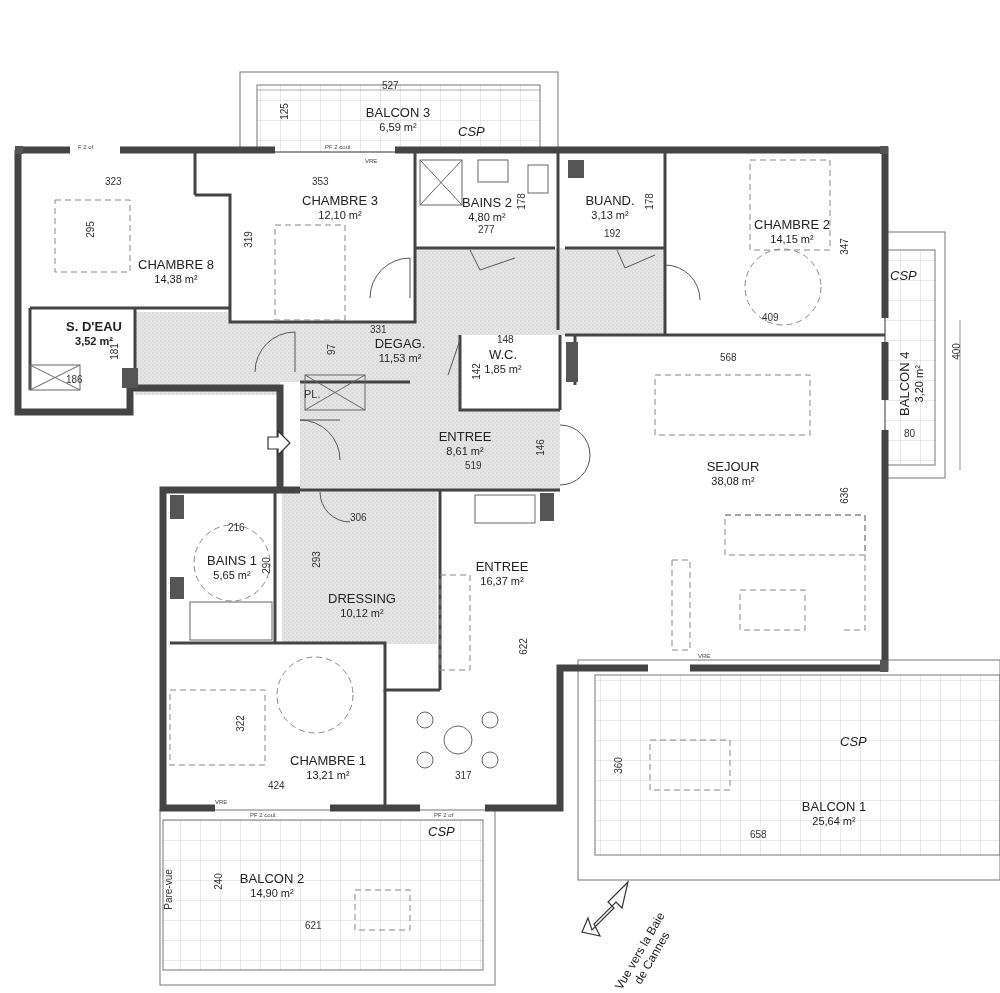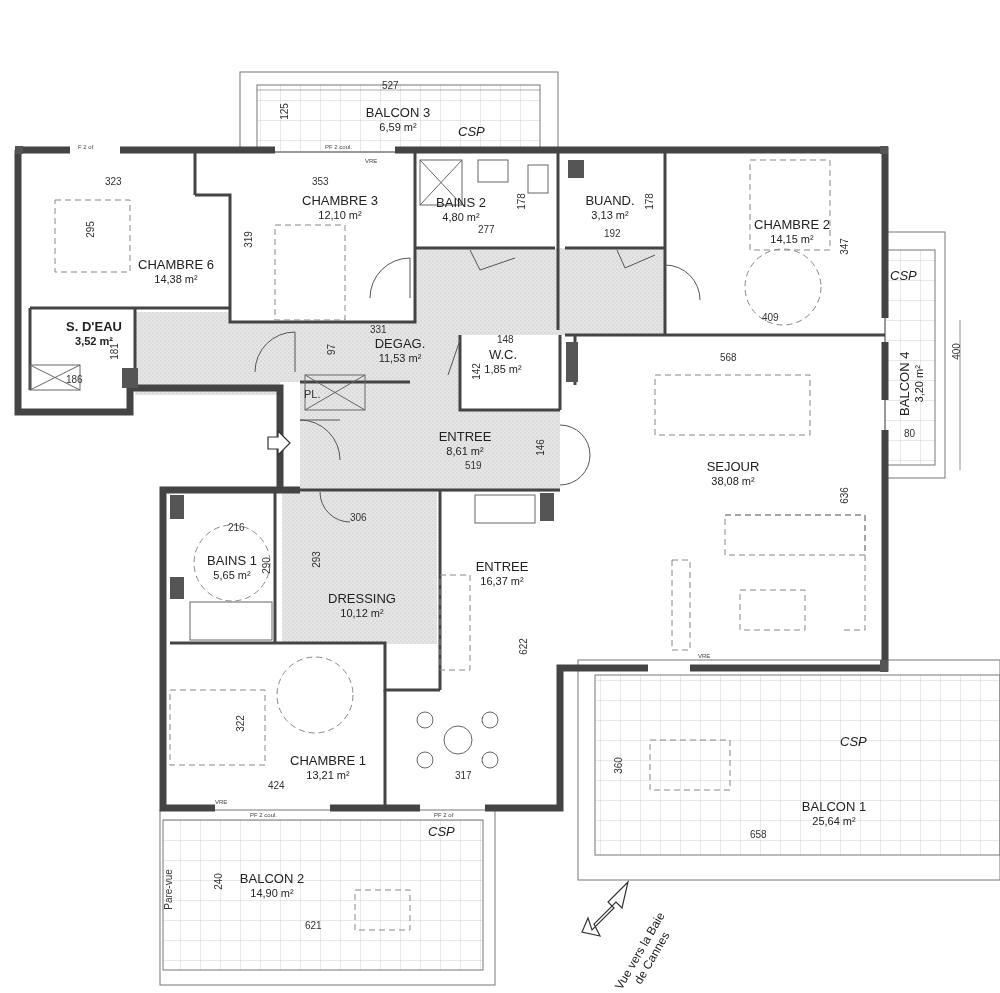--- a/index.html
+++ b/index.html
@@ -157,28 +157,28 @@
   </g>
 
   <path d="M268 437 L278 437 L278 431 L290 443 L278 455 L278 449 L268 449 Z" fill="#fff" stroke="#333" stroke-width="1.2"></path>
 
   <path d="M628 882 L608 902 L614 908 L592 930 L588 918 L582 932 L600 936 L594 924 L616 902 L622 908 Z" fill="#fff" stroke="#333" stroke-width="1.2"></path>
 
   <line x1="960" y1="320" x2="960" y2="470" stroke="#777" stroke-width="0.8"></line>
 </svg>
 
 <div class="lbl" style="left:176px;top:258px;">
-  <div class="room-name">CHAMBRE 6</div>
+  <div class="room-name">CHAMBRE 8</div>
   <div class="room-area">14,38 m²</div>
 </div>
 <div class="lbl" style="left:340px;top:194px;">
   <div class="room-name">CHAMBRE 3</div>
   <div class="room-area">12,10 m²</div>
 </div>
-<div class="lbl" style="left:461px;top:196px;">
+<div class="lbl" style="left:487px;top:196px;">
   <div class="room-name">BAINS 2</div>
   <div class="room-area">4,80 m²</div>
 </div>
 <div class="lbl" style="left:610px;top:194px;">
   <div class="room-name">BUAND.</div>
   <div class="room-area">3,13 m²</div>
 </div>
 <div class="lbl" style="left:792px;top:218px;">
   <div class="room-name">CHAMBRE 2</div>
   <div class="room-area">14,15 m²</div>

